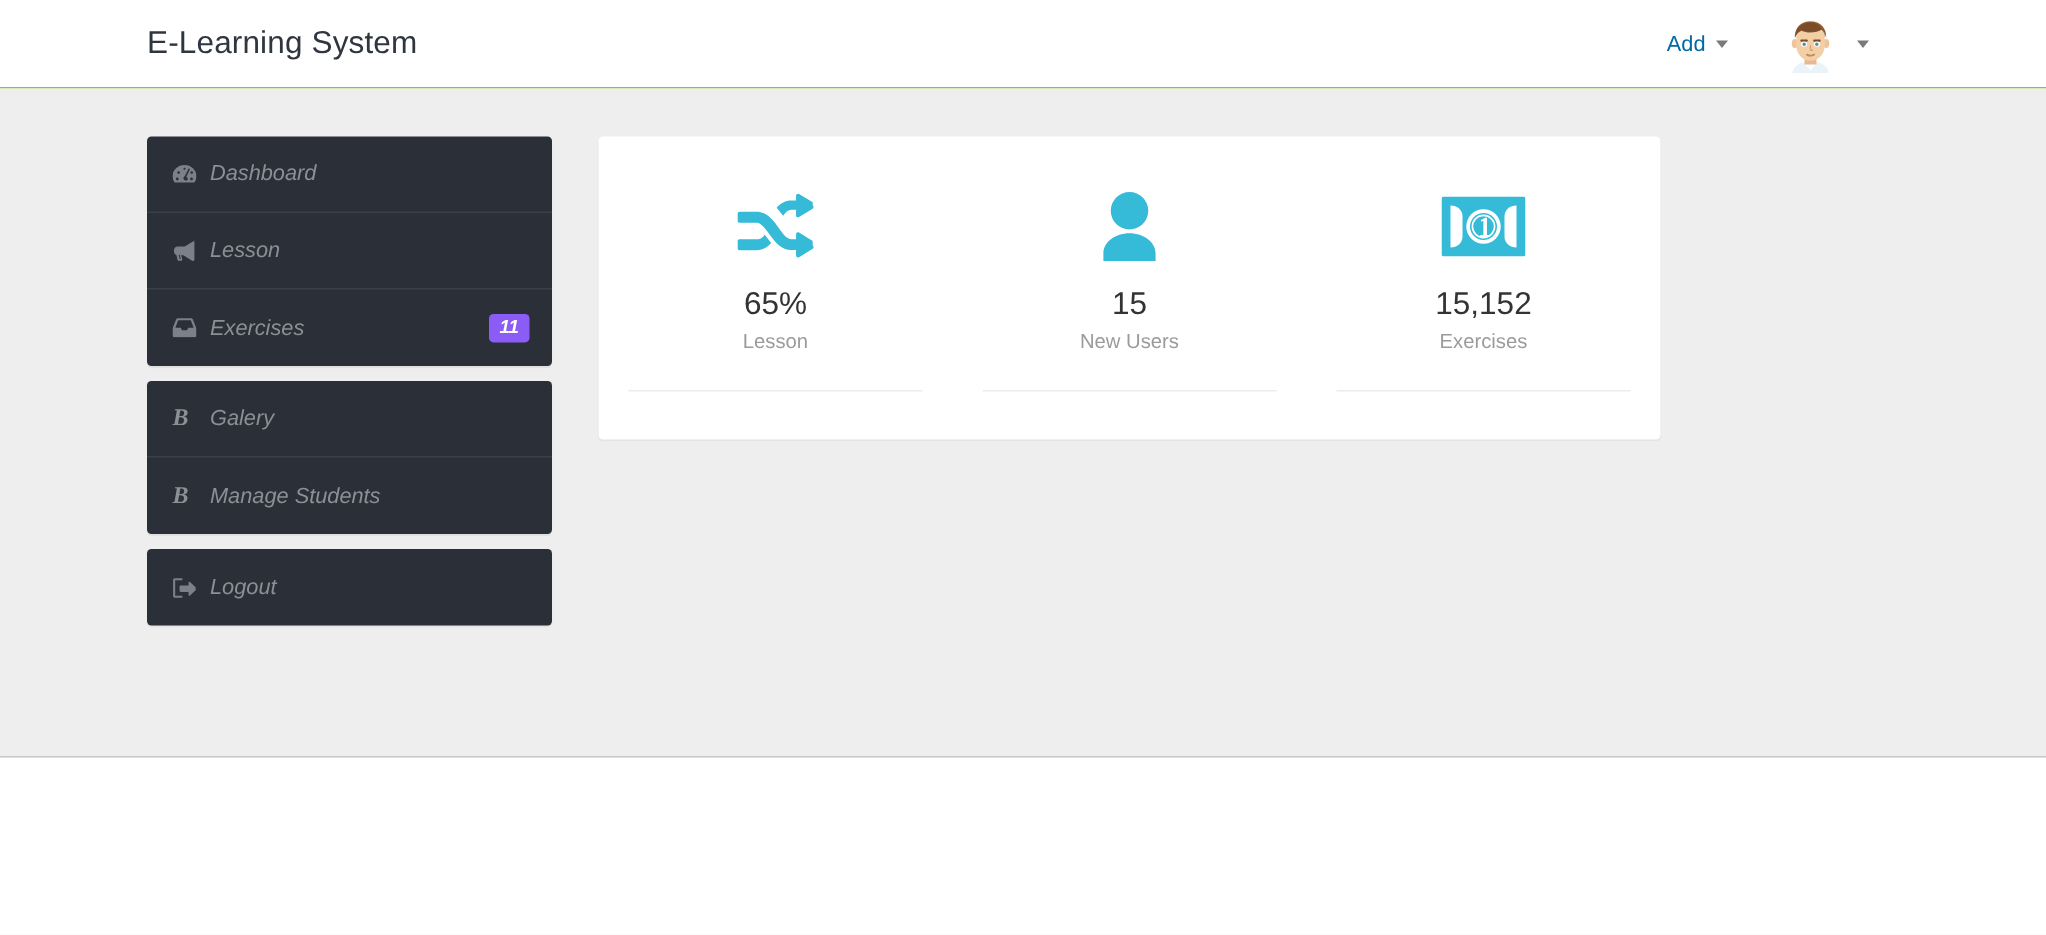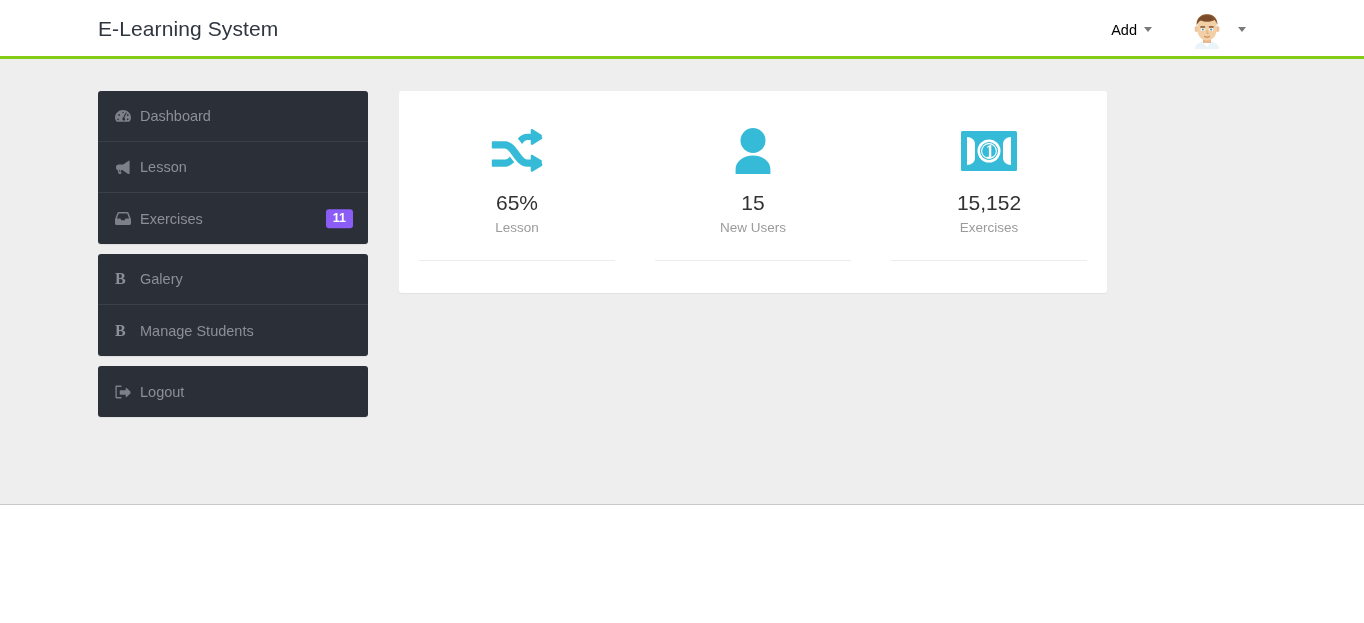--- a/index.html
+++ b/index.html
@@ -9,21 +9,21 @@
     background: #ffffff;
     font-family: "Liberation Sans", sans-serif;
     -webkit-font-smoothing: antialiased;
   }
 
   
   .navbar {
     position: relative;
     height: 59px;
     background: #ffffff;
-    border-bottom: 3px solid #84cc16;
+    border-bottom: 1px solid #84cc16;
     display: flex;
     align-items: center;
   }
   .brand {
     position: absolute;
     left: 98px;
     top: 17px;
     font-size: 21px;
     color: #2f3640;
     font-weight: 400;
@@ -36,21 +36,21 @@
     top: 0;
     height: 59px;
     display: flex;
     align-items: center;
     gap: 0px;
   }
   .nav-add {
     display: flex;
     align-items: center;
     gap: 7px;
-    color: #000000;
+    color: #0369a1;
     font-size: 14.5px;
     padding: 6px 10px;
     cursor: pointer;
     white-space: nowrap;
   }
   .caret {
     width: 0; height: 0;
     border-left: 4.5px solid transparent;
     border-right: 4.5px solid transparent;
     border-top: 5px solid #7a7a7a;
@@ -84,20 +84,21 @@
     left: 98px;
     top: 32px;
     width: 270px;
   }
   .menu-group {
     background: #2b2f38;
     border-radius: 3px;
     overflow: hidden;
     margin-bottom: 10px;
     box-shadow: 0 1px 1px rgba(0,0,0,.06);
+    font-style: italic;
   }
   .menu-item {
     display: flex;
     align-items: center;
     height: 51px;
     padding: 0 17px 0 17px;
     color: #8c8f95;
     font-size: 14.5px;
     cursor: pointer;
     border-bottom: 1px solid #3a3f49;

